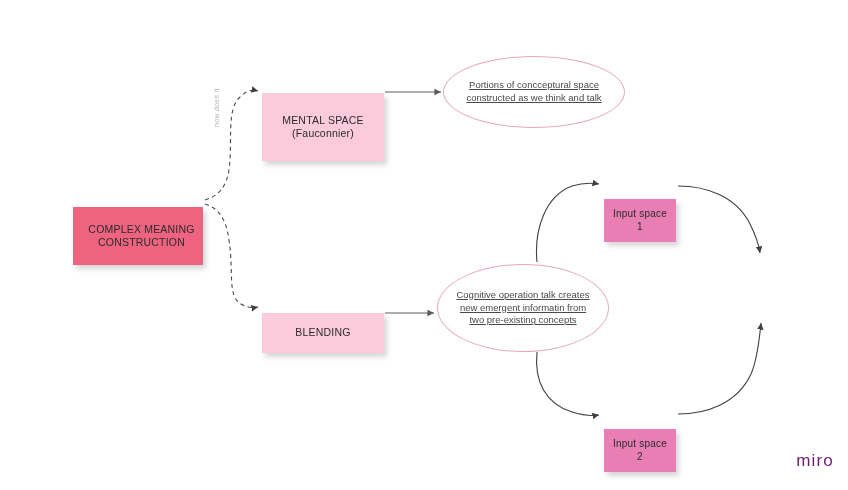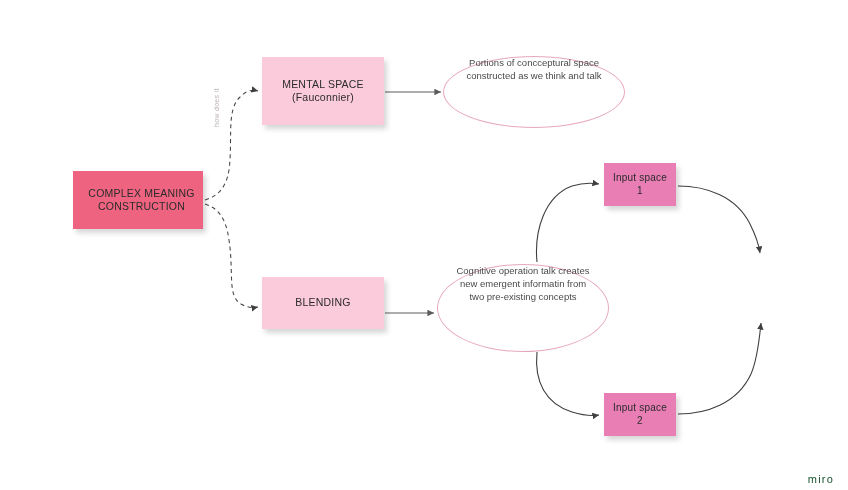--- a/index.html
+++ b/index.html
@@ -29,41 +29,42 @@
     position: absolute;
     box-sizing: border-box;
     display: flex;
     align-items: center;
     justify-content: flex-start;
     text-align: center;
     color: #2b2b2b;
     line-height: 1.25;
     letter-spacing: 0.2px;
     box-shadow: 3px 4px 5px rgba(0,0,0,0.16);
+    margin-top: 36px;
   }
   .sticky-text {
     display: block;
     width: 100%;
     white-space: pre-line;
   }
 
   
   #node-complex-meaning {
     left: 73px;  top: 171px;  width: 130px; height: 58px;
     background: #ee6480;
     font-size: 10.5px;
     padding-left: 7px;
   }
   #node-mental-space {
     left: 262px; top: 57px;   width: 122px; height: 68px;
     background: #fbcbdc;
     font-size: 10.5px;
   }
   #node-blending {
-    left: 262px; top: 277px;  width: 122px; height: 52px;
+    left: 262px; top: 277px;  width: 122px; height: 40px;
     background: #fbcbdc;
     font-size: 10.5px;
   }
   #node-input-space-1 {
     left: 604px; top: 163px;  width: 72px; height: 43px;
     background: #e87eb4;
     font-size: 10px;
   }
   #node-input-space-2 {
     left: 604px; top: 393px;  width: 72px; height: 43px;
@@ -75,28 +76,29 @@
     background: #b87ed4;
     font-size: 14px;
     letter-spacing: 0.6px;
   }
 
   
   .ellipse {
     position: absolute;
     box-sizing: border-box;
     display: flex;
-    align-items: flex-start;
+    align-items: center;
     justify-content: center;
     text-align: center;
     border: 1.2px solid #e7a8bf;
     border-radius: 50%;
     background: transparent;
     color: #4a4a4a;
     line-height: 1.35;
+    text-decoration: underline;
   }
   #ellipse-mental-space {
     left: 443px; top: 56px; width: 182px; height: 72px;
     font-size: 9.5px;
   }
   #ellipse-blending {
     left: 437px; top: 264px; width: 172px; height: 88px;
     font-size: 9.5px;
   }
   .ellipse .sticky-text { padding: 0 16px; box-sizing: border-box; }
@@ -112,23 +114,23 @@
     font-size: 7px;
     color: #b9b0b4;
     white-space: nowrap;
     letter-spacing: 0.3px;
   }
 
   
   #miro-watermark {
     position: absolute;
     right: 14px;
-    bottom: 5px;
-    font-size: 11px;
-    color: #14532d;
+    bottom: 19px;
+    font-size: 17px;
+    color: #701a75;
     letter-spacing: 1.2px;
   }
 </style>
 </head>
 <body>
 
 <div id="board">
 
   <svg id="edge-layer" viewBox="0 0 848 490" width="848" height="490" xmlns="http://www.w3.org/2000/svg">
     <defs>

